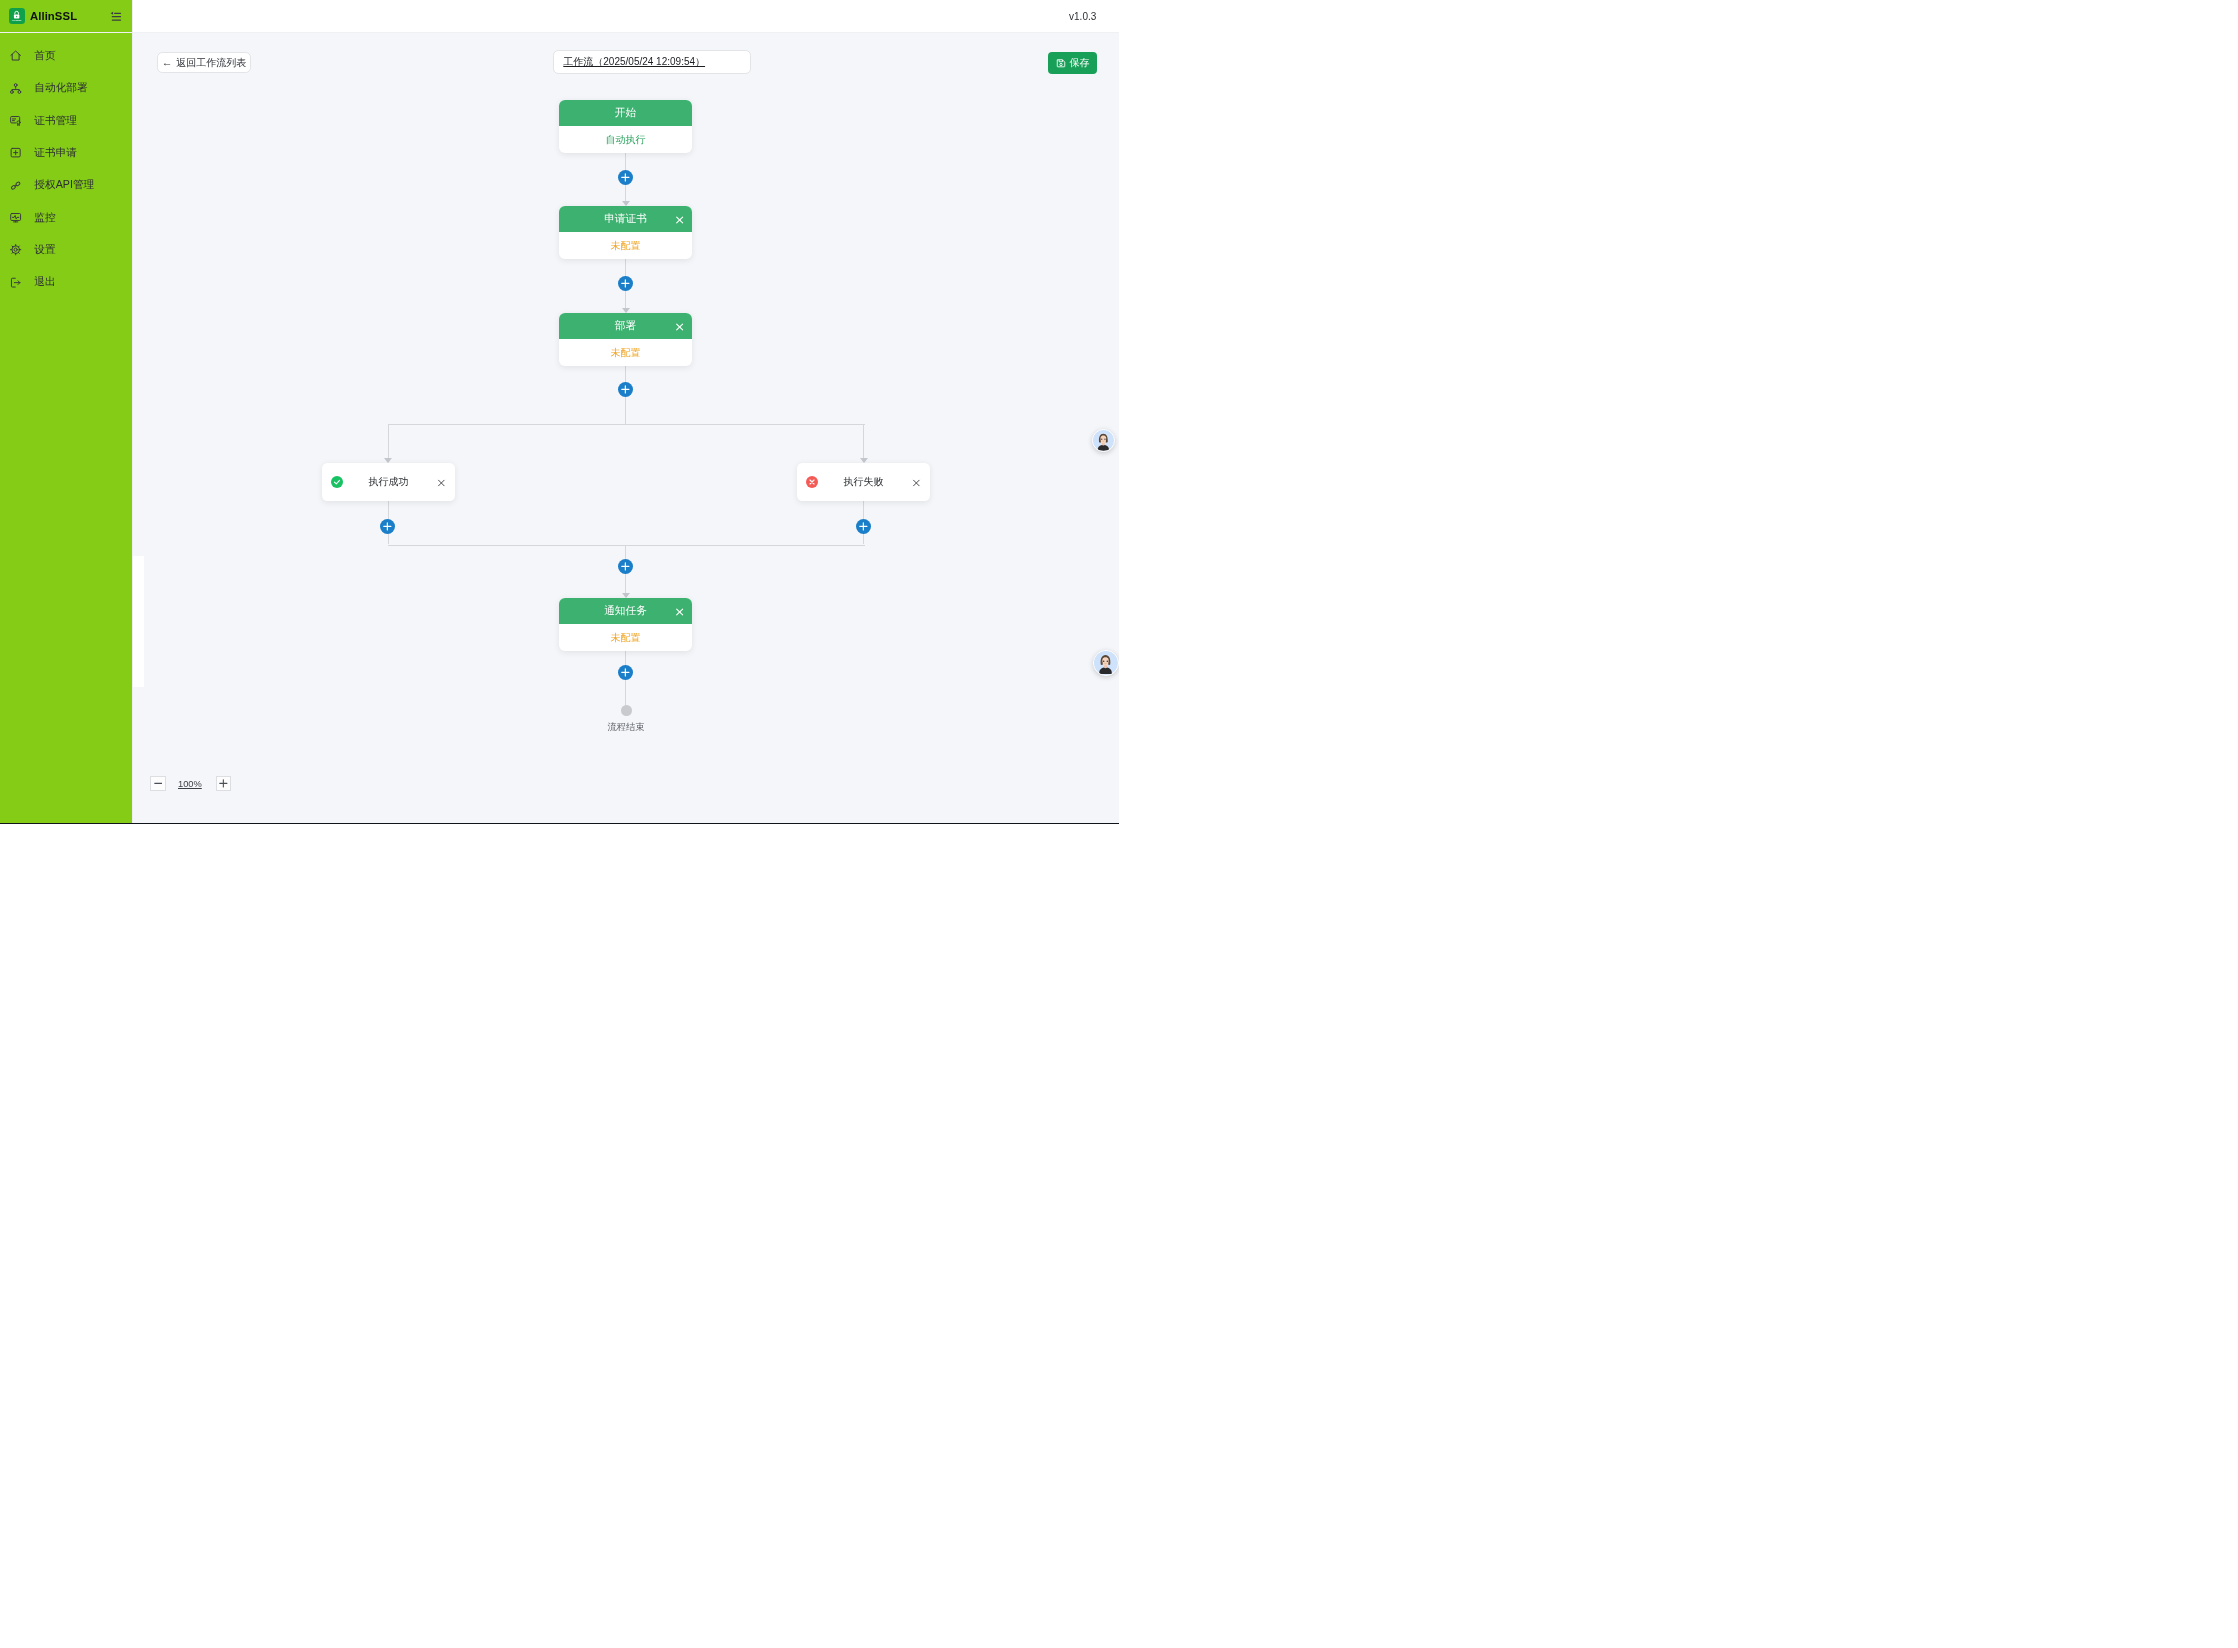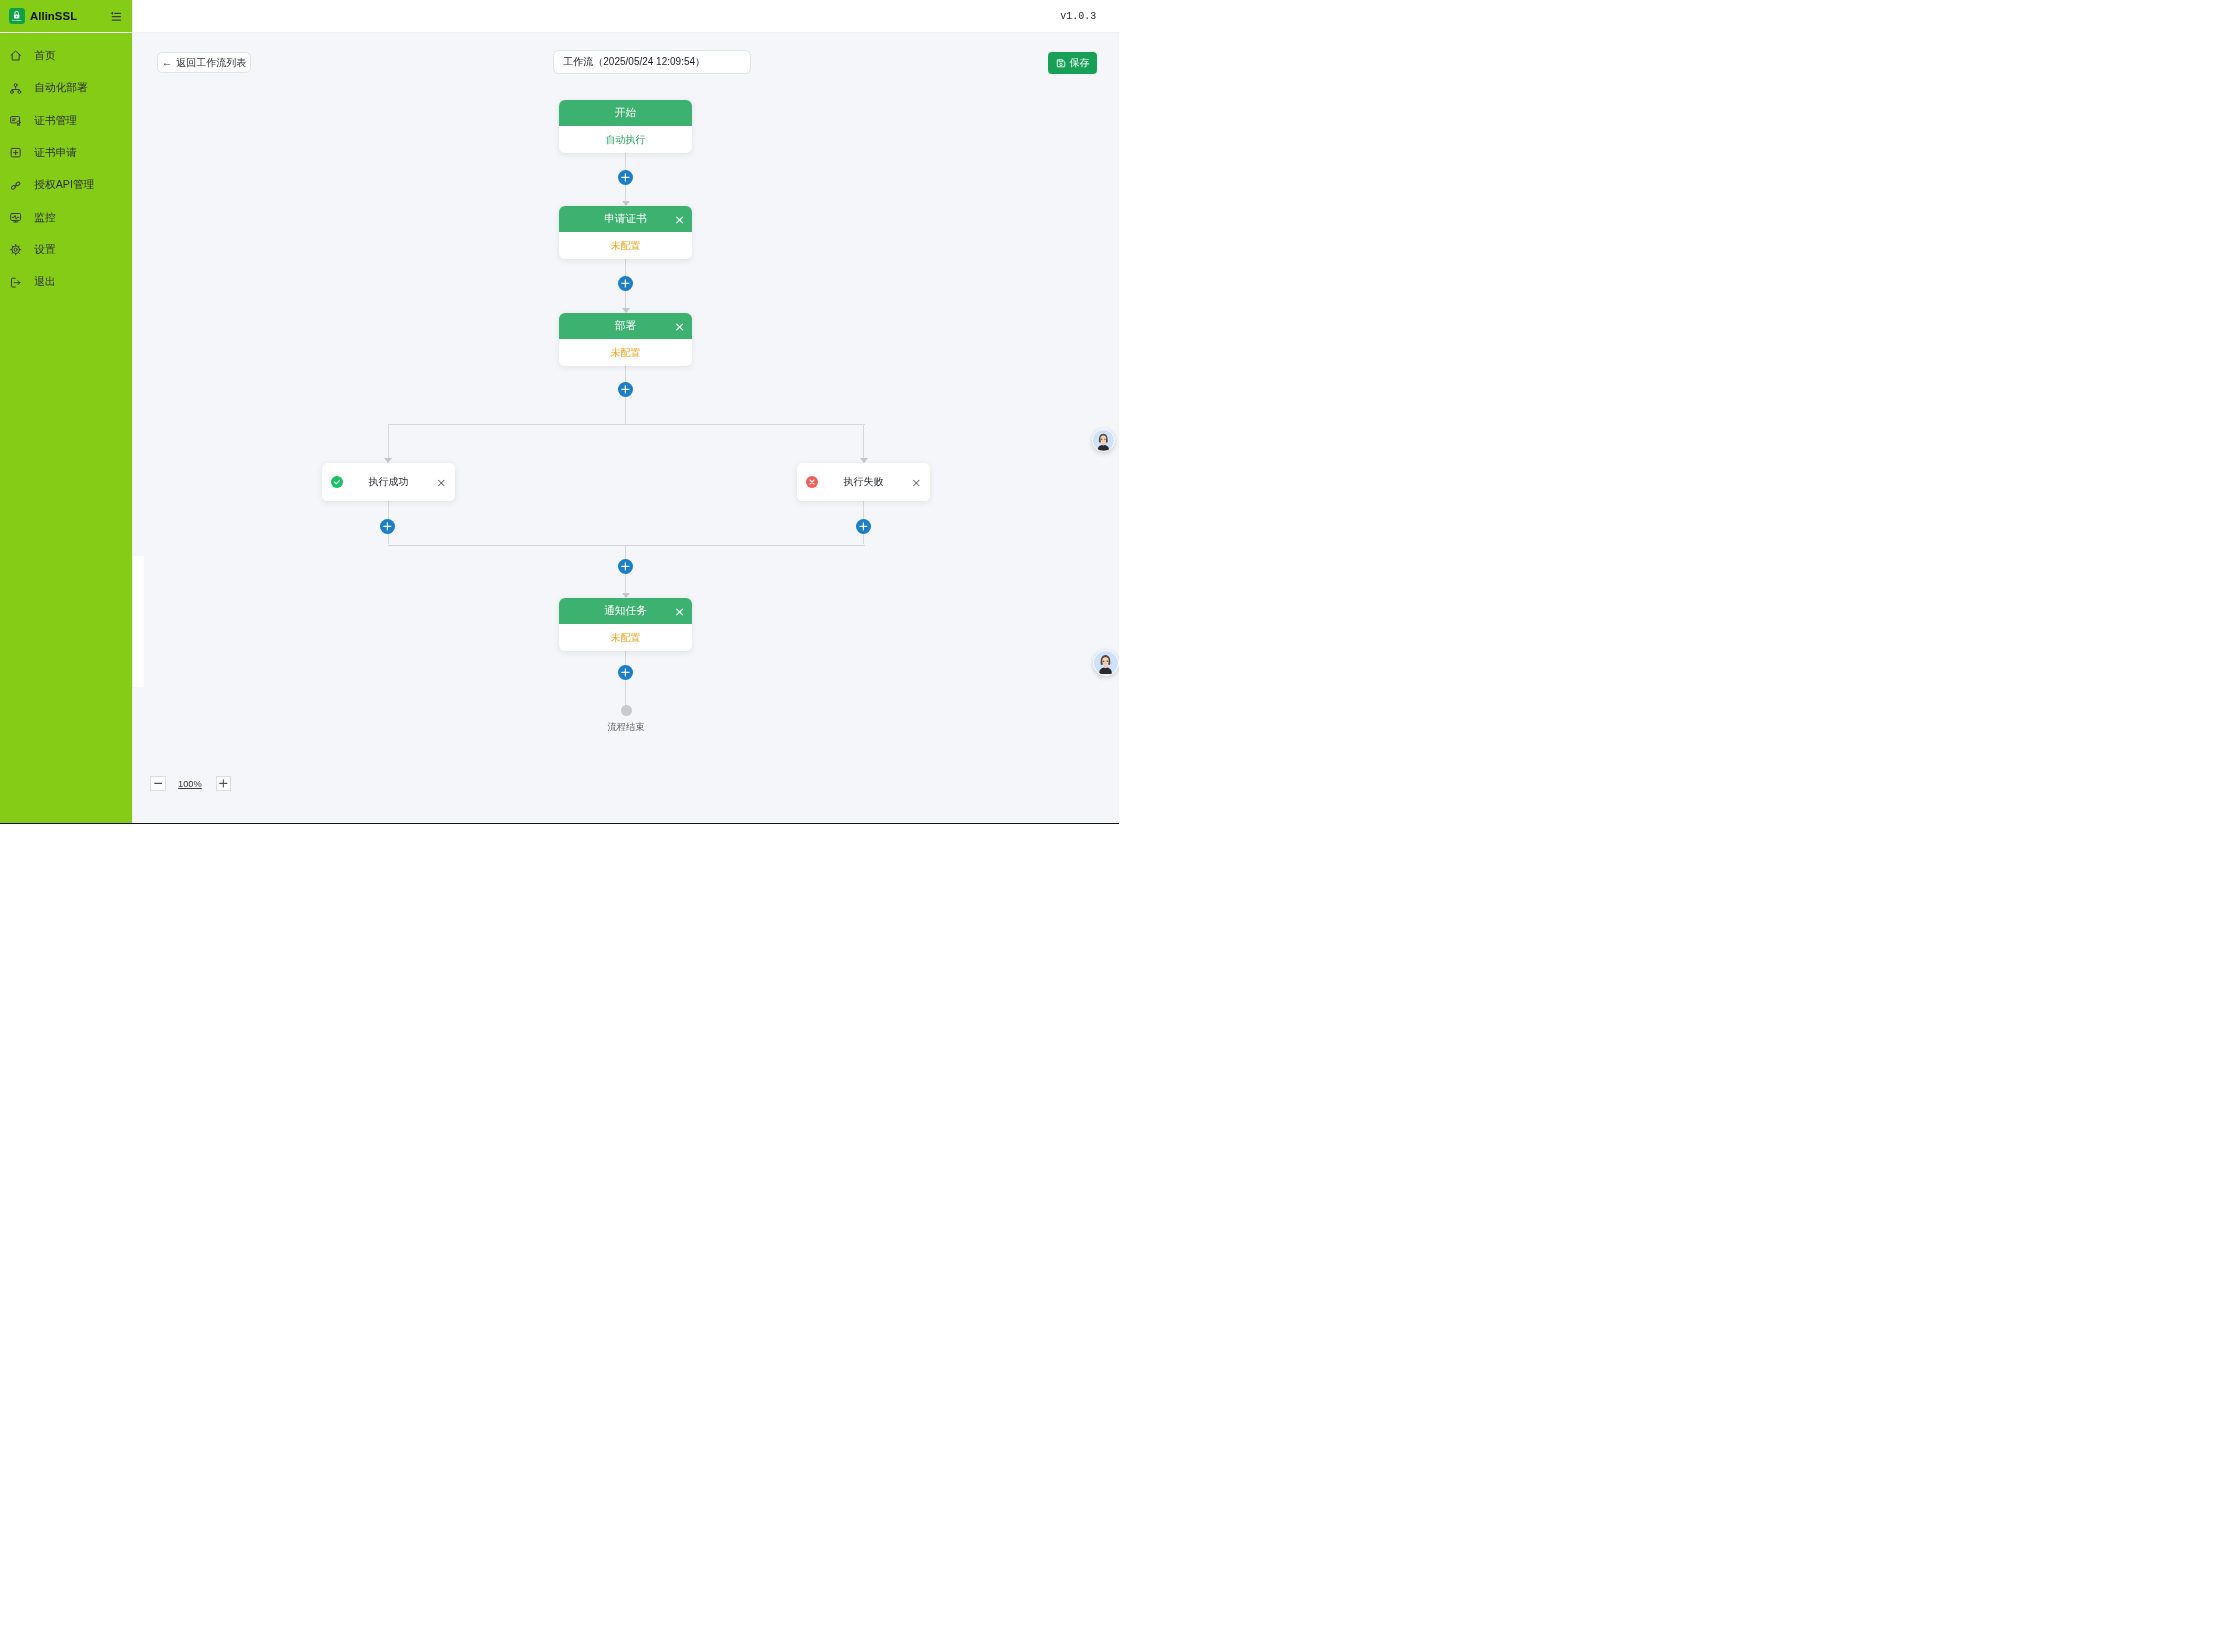--- a/index.html
+++ b/index.html
@@ -11,30 +11,30 @@
   .logo-row { height:33px; border-bottom:0.7px solid #f0f1f3; display:flex; align-items:center; padding:0 9.3px; position:relative; }
   .logo-mark { width:15.3px; height:15.3px; border-radius:3.3px; background:#0fa14a; display:flex; align-items:center; justify-content:center; }
   .brand { font-size:11.3px; font-weight:bold; color:#101214; margin-left:5.3px; letter-spacing:0.1px; }
   .collapse-btn { position:absolute; right:10px; top:10px; width:13.3px; height:13.3px; cursor:pointer; }
   .nav { padding-top:5.3px; }
   .nav-item { height:29px; margin-top:3.3px; display:flex; align-items:center; padding-left:9px; cursor:pointer; }
   .nav-item .ico { width:13.3px; height:13.3px; flex:0 0 13.3px; }
   .nav-item .lbl { margin-left:12px; font-size:10.7px; color:#2b2e33; }
 
   
-  .header { position:absolute; left:133px; top:0; right:0; height:33px; background:#fff; border-bottom:0.7px solid #f0f1f3; display:flex; align-items:center; justify-content:flex-end; padding-right:22.7px;font-family:Liberation Mono, monospace; }
+  .header { position:absolute; left:133px; top:0; right:0; height:33px; background:#fff; border-bottom:0.7px solid #f0f1f3; display:flex; align-items:center; justify-content:flex-end; padding-right:22.7px; }
   .version { font-size:10px; color:#2c2e33; }
 
   
   .canvas { position:absolute; left:133px; top:33px; width:986px; height:791px; background:#f5f6f9; overflow:hidden; }
   .side-scrollbar { position:absolute; left:133px; top:556px; width:10.7px; height:131px; background:#fff; z-index:6; }
 
   .back-btn { position:absolute; left:24px; top:19.3px; width:94px; height:20.7px; background:#fff; border:0.7px solid #e3e4e8; border-radius:5.3px; display:flex; align-items:center; justify-content:center; gap:4px; font-size:10px; color:#2f3238; cursor:pointer; }
   .back-arrow { font-size:10.7px; line-height:1; color:#2f3238; }
-  .wf-title-input { position:absolute; left:420px; top:17.3px; width:198px; height:24px; background:#fff; border:0.7px solid #e3e4e8; border-radius:5.3px; padding:0 9.3px; font-size:10px; color:#1c1e22; font-family:inherit; outline:none; }
+  .wf-title-input { position:absolute; left:420px; top:17.3px; width:198px; height:24px; background:#fff; border:0.7px solid #e3e4e8; border-radius:5.3px; padding:0 9.3px; font-size:10px; color:#1c1e22; font-family:inherit; outline:none;text-decoration:underline; }
   .save-btn { position:absolute; left:915px; top:18.7px; width:49px; height:22px; background:#18a058; border:none; border-radius:4px; color:#fff; font-size:10px; display:flex; align-items:center; justify-content:center; gap:4px; cursor:pointer; font-family:inherit; }
 
   
   .vline { position:absolute; width:1.3px; background:#d6d7da; }
   .hline { position:absolute; height:1.3px; background:#d6d7da; }
   .arrow { position:absolute; width:0; height:0; border-left:4px solid transparent; border-right:4px solid transparent; border-top:5.3px solid #c3c6cd; }
   .plus-btn { position:absolute; width:15.3px; height:15.3px; border-radius:50%; background:#1a7ec8; display:flex; align-items:center; justify-content:center; cursor:pointer; z-index:3; }
   .node-card { position:absolute; width:133px; background:#fff; border-radius:6px; box-shadow:0 1.3px 6.7px rgba(0,0,0,.08); overflow:hidden; z-index:2; }
   .node-head { height:26px; background:#3db170; color:#fff; font-size:10.7px; font-weight:500; display:flex; align-items:center; justify-content:center; position:relative; }
   .node-close { position:absolute; right:8px; top:50%; transform:translateY(-50%); width:9.3px; height:9.3px; cursor:pointer; }

